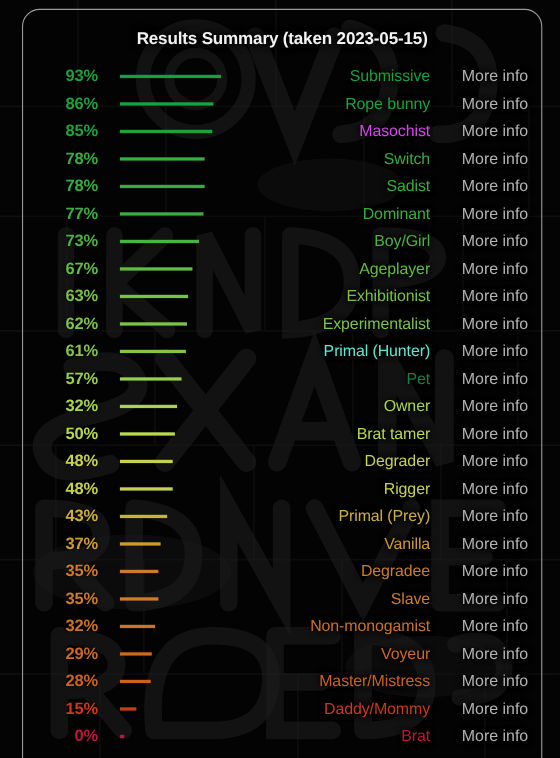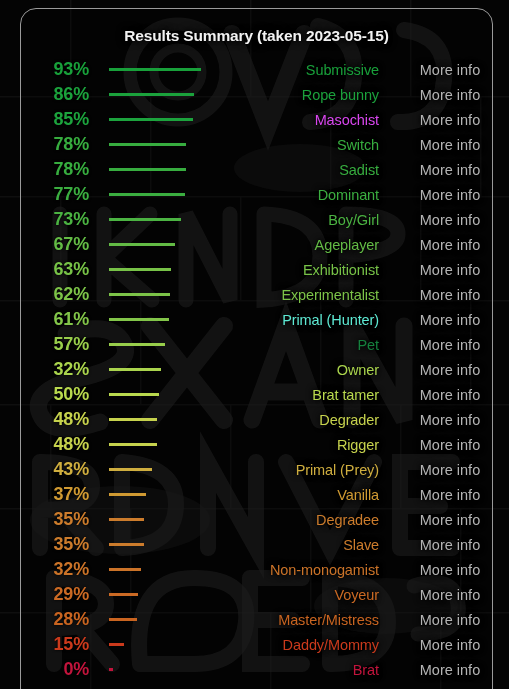--- a/index.html
+++ b/index.html
@@ -50,40 +50,40 @@
   .row {
     position:relative;
     height:25px;
     display:flex;
     align-items:center;
   }
   .pct {
     position:absolute;
     left:0; width:68px;
     text-align:right;
-    font-size:18px;
+    font-size:15px;
     font-weight:bold;
     letter-spacing:-0.2px;
     text-shadow:0 0 3px #000;
   }
   .bar-cell {
     position:absolute;
     left:88px; width:100px;
     height:25px;
     display:flex;
     align-items:center;
   }
   .bar {
     height:3px;
     border-radius:0;
     min-width:4px;
   }
   .label {
     position:absolute;
-    left:168px; width:190px;
+    left:180px; width:190px;
     text-align:right;
     font-size:14.5px;
     letter-spacing:-0.1px;
     text-shadow:0 0 4px #000, 0 0 7px #000;
     white-space:nowrap;
   }
   .more {
     position:absolute;
     left:379px;
     width:100px;

